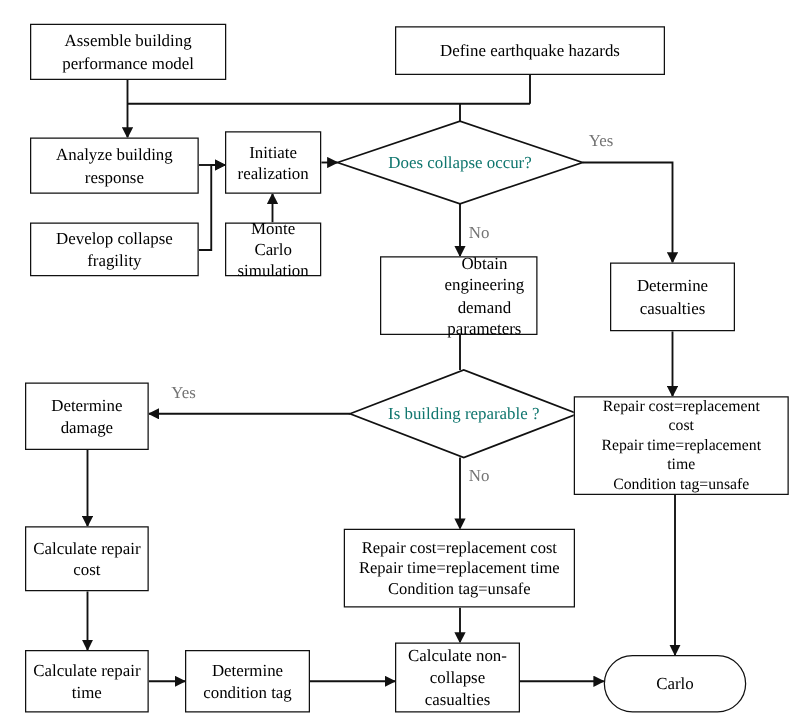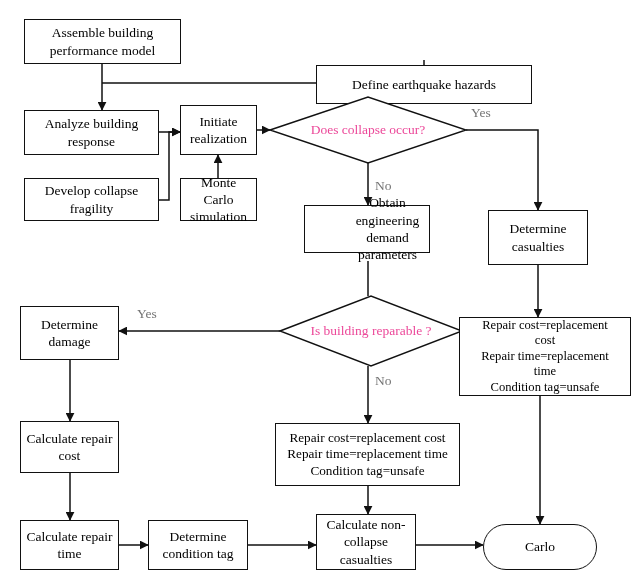--- a/index.html
+++ b/index.html
@@ -65,21 +65,21 @@
     position: absolute;
     left: 0;
     top: 0;
     width: 100%;
     height: 100%;
     display: flex;
     align-items: center;
     justify-content: center;
     text-align: center;
     font-size: 13.5px;
-    color: #ec4899;
+    color: #0f766e;
   }
   .edge-label {
     position: absolute;
     font-size: 13.5px;
     color: #737373;
     z-index: 3;
     background: transparent;
     white-space: nowrap;
   }
 </style>
@@ -136,21 +136,21 @@
 
       <path d="M 540 396 L 540 524" marker-end="url(#arrow)"></path>
     </g>
   </svg>
 
   <div class="node" style="left:24px; top:19px; width:157px; height:45px;">
     <span style="white-space:pre-line;">Assemble building
 performance model</span>
   </div>
 
-  <div class="node" style="left:316px; top:21px; width:216px; height:39px;margin-top:44px;">
+  <div class="node" style="left:316px; top:21px; width:216px; height:39px;">
     <span style="white-space:pre-line;">Define earthquake hazards</span>
   </div>
 
   <div class="node" style="left:180px; top:105px; width:77px; height:50px;">
     <span style="white-space:pre-line;">Initiate
 realization</span>
   </div>
 
   <div class="node" style="left:24px; top:110px; width:135px; height:45px;">
     <span style="white-space:pre-line;">Analyze building
@@ -167,21 +167,21 @@
 simulation</span>
   </div>
 
   <div class="diamond-wrap" style="left:270px; top:97px; width:196px; height:66px;">
     <svg width="196" height="66" viewBox="0 0 196 66" xmlns="http://www.w3.org/2000/svg">
       <polygon points="0,33 98,0 196,33 98,66" fill="#ffffff" stroke="#111111" stroke-width="1.4"></polygon>
     </svg>
     <div class="diamond-label">Does collapse occur?</div>
   </div>
 
-  <div class="node" style="left:304px; top:205px; width:126px; height:48px;padding-left:45px;">
+  <div class="node" style="left:304px; top:205px; width:126px; height:63px;padding-left:45px;">
     <span style="white-space:pre-line;">Obtain engineering
 demand parameters</span>
   </div>
 
   <div class="node" style="left:488px; top:210px; width:100px; height:55px;">
     <span style="white-space:pre-line;">Determine
 casualties</span>
   </div>
 
   <div class="diamond-wrap" style="left:280px; top:296px; width:182px; height:70px;">

